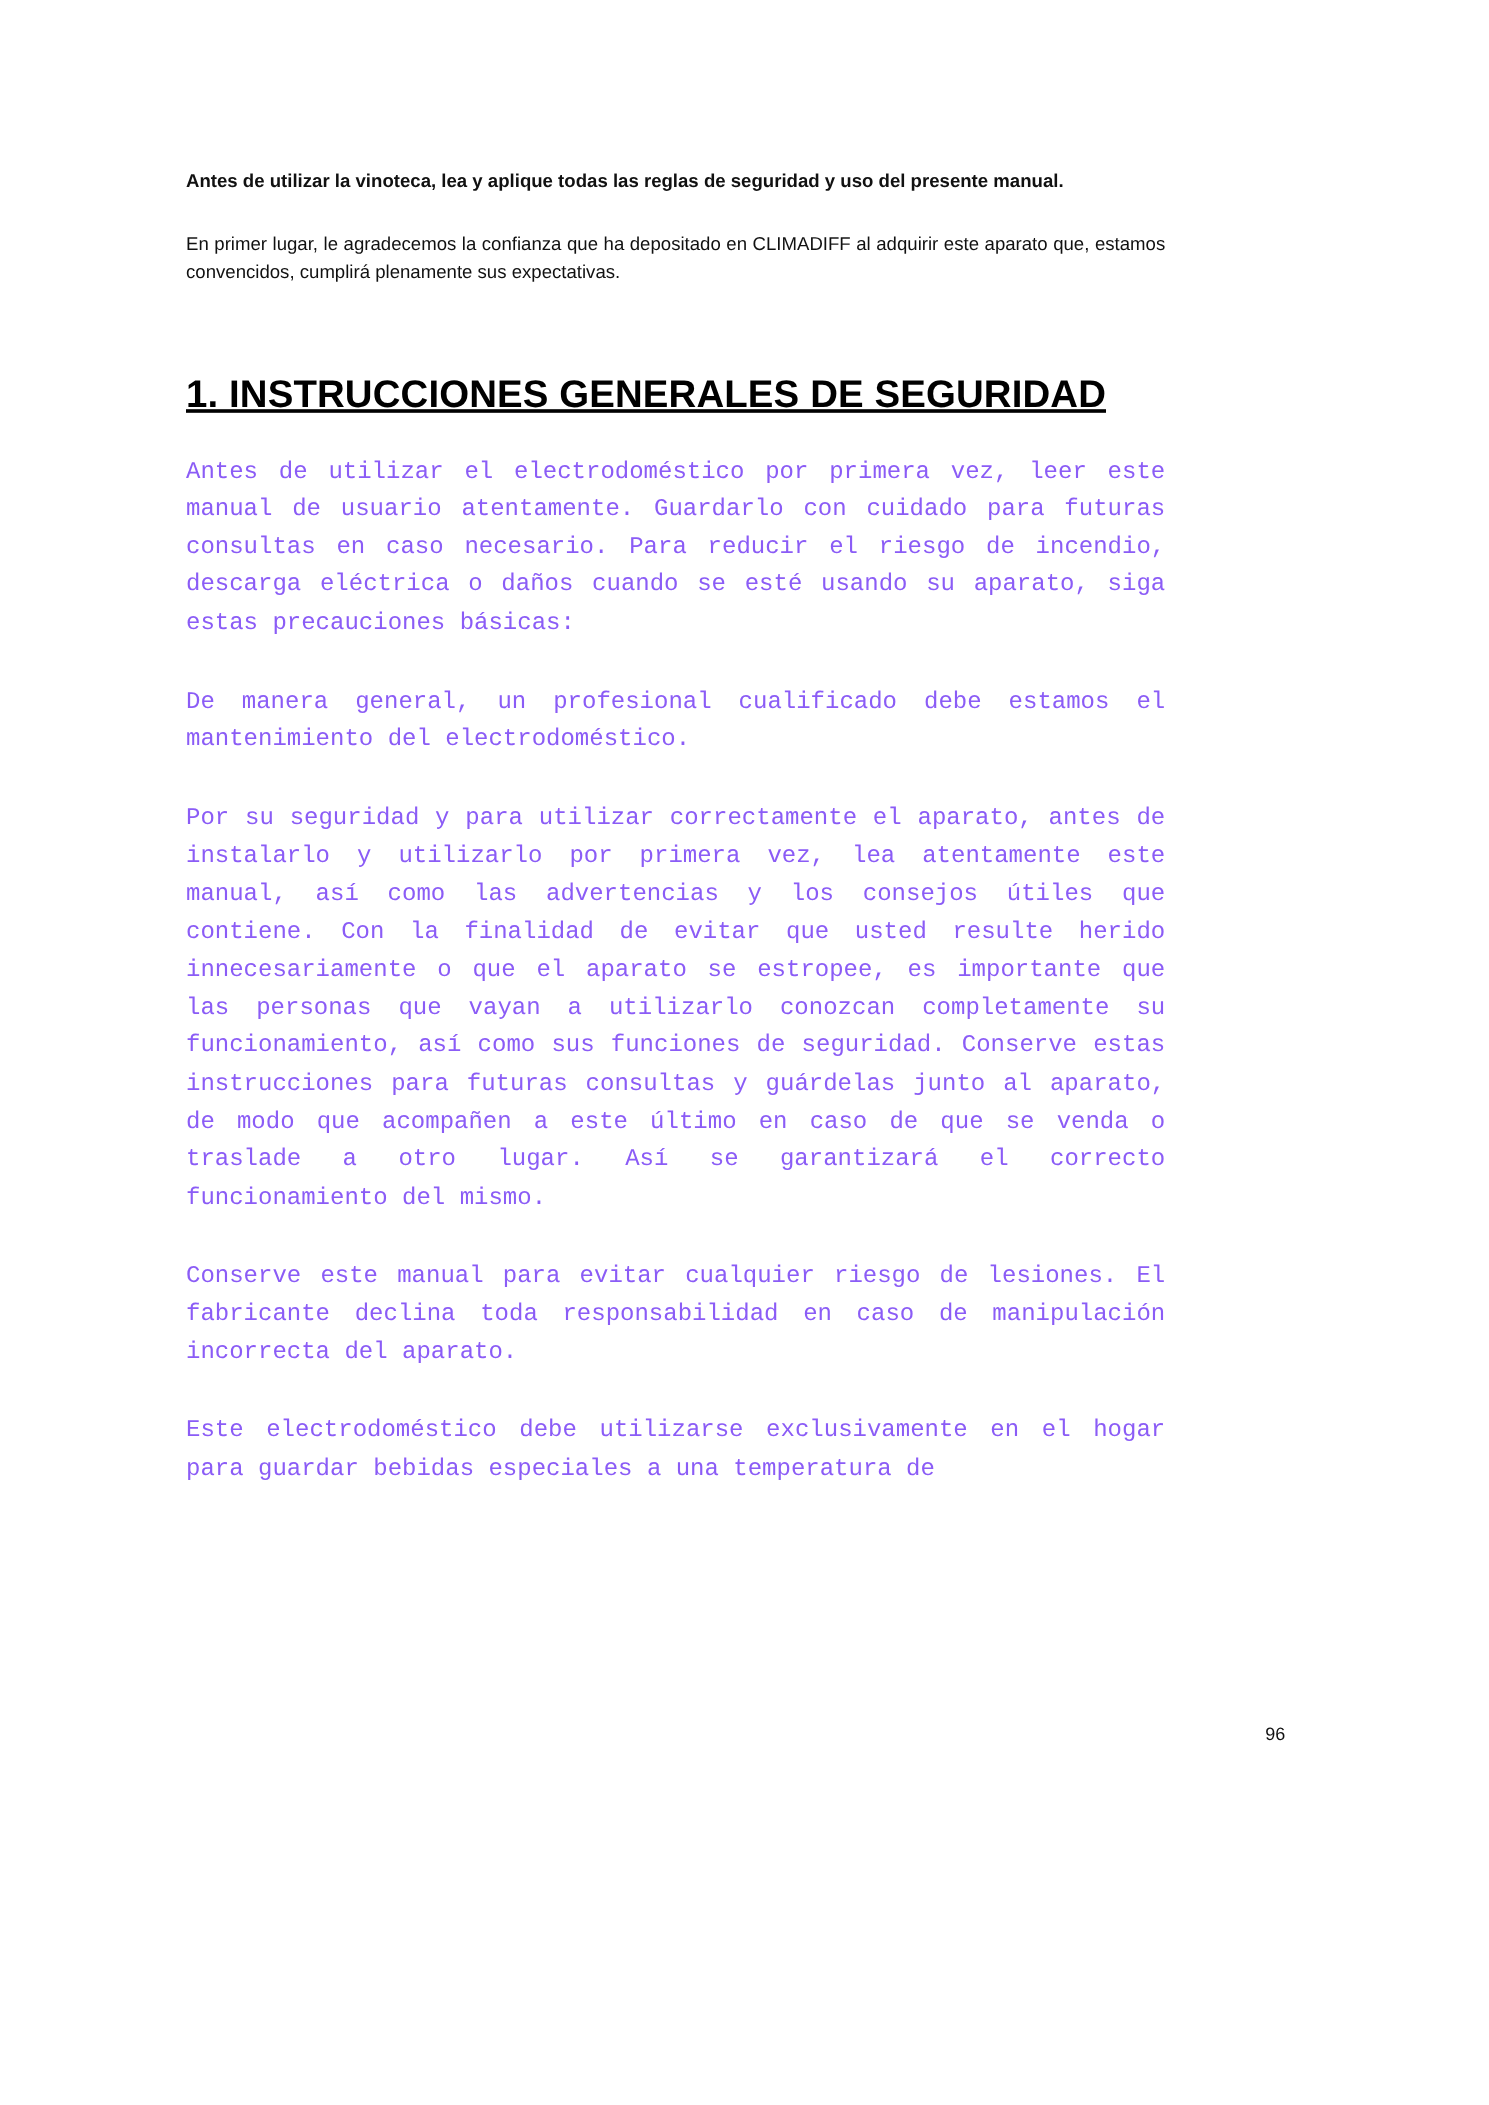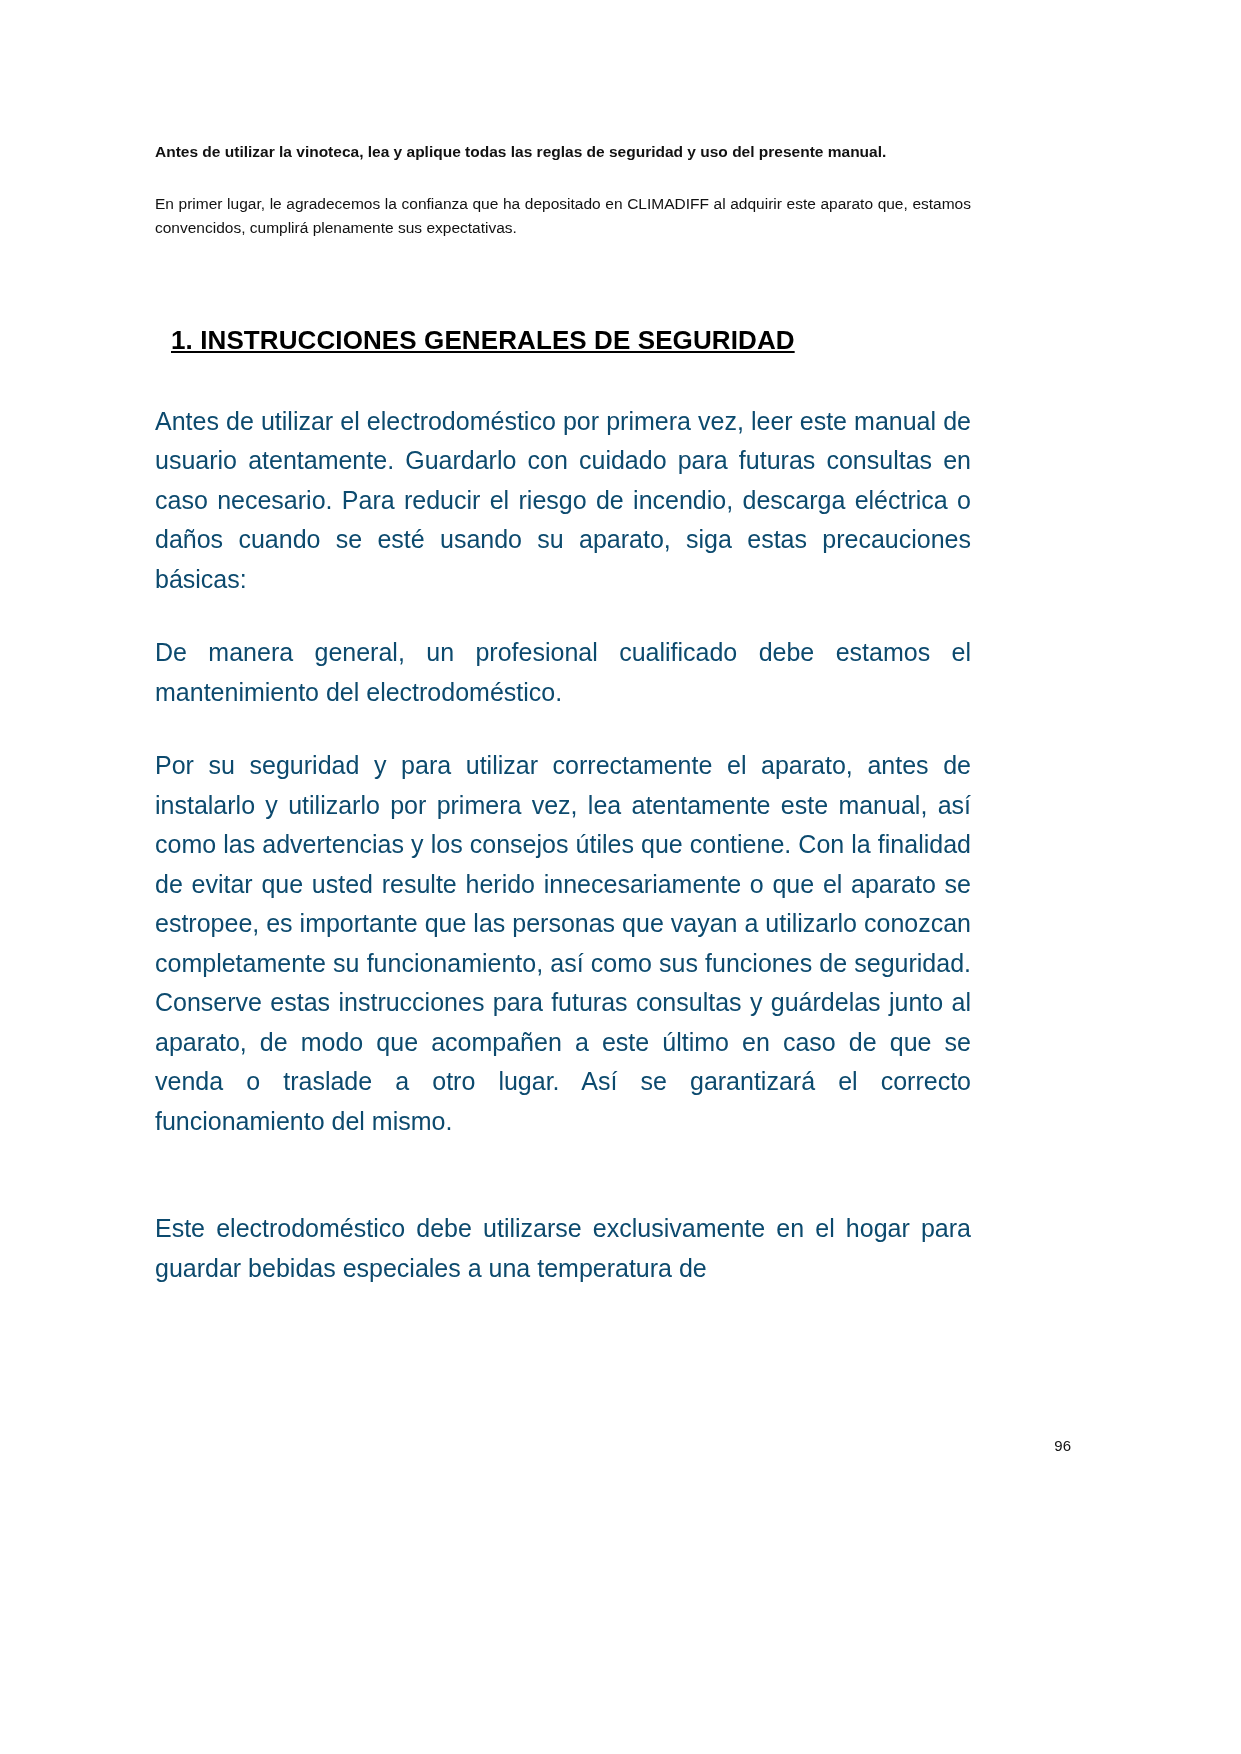--- a/index.html
+++ b/index.html
@@ -43,32 +43,33 @@
   .small-para.bold {
     font-weight: bold;
   }
   .gap-sm { height: 28px; }
   .gap-md { height: 34px; }
   .gap-lg { height: 40px; }
   .brand {
     font-weight: normal;
   }
   h1.section-title {
-    margin: 16px;
-    font-size: 26px;
+    margin: 0;
+    font-size: 32px;
     font-weight: bold;
     text-decoration: underline;
     letter-spacing: 0.1px;
     line-height: 1.3;
   }
   .big-para {
-    font-size: 25px;
+    font-size: 20px;
     line-height: 1.58;
     text-align: justify;
-    color: #0c4a6e;
+    color: #8b5cf6;
+    font-family: Liberation Mono, monospace;
   }
   .page-number {
     position: absolute;
     right: 170px;
     top: 1437px;
     font-size: 15px;
     color: #111;
     text-align: center;
   }
 </style>
@@ -98,20 +99,21 @@
     <div class="gap-md"></div>
 
     <p class="big-para">De manera general, un profesional cualificado debe estamos el mantenimiento del electrodoméstico.</p>
 
     <div class="gap-md"></div>
 
     <p class="big-para">Por su seguridad y para utilizar correctamente el aparato, antes de instalarlo y utilizarlo por primera vez, lea atentamente este manual, así como las advertencias y los consejos útiles que contiene. Con la finalidad de evitar que usted resulte herido innecesariamente o que el aparato se estropee, es importante que las personas que vayan a utilizarlo conozcan completamente su funcionamiento, así como sus funciones de seguridad. Conserve estas instrucciones para futuras consultas y guárdelas junto al aparato, de modo que acompañen a este último en caso de que se venda o traslade a otro lugar. Así se garantizará el correcto funcionamiento del mismo.</p>
 
     <div class="gap-md"></div>
 
+    <p class="big-para">Conserve este manual para evitar cualquier riesgo de lesiones. El fabricante declina toda responsabilidad en caso de manipulación incorrecta del aparato.</p>
 
     <div class="gap-md"></div>
 
     <p class="big-para">Este electrodoméstico debe utilizarse exclusivamente en el hogar para guardar bebidas especiales a una temperatura de</p>
 
   </div>
 
   <div class="page-number">96</div>
 </div>
 

